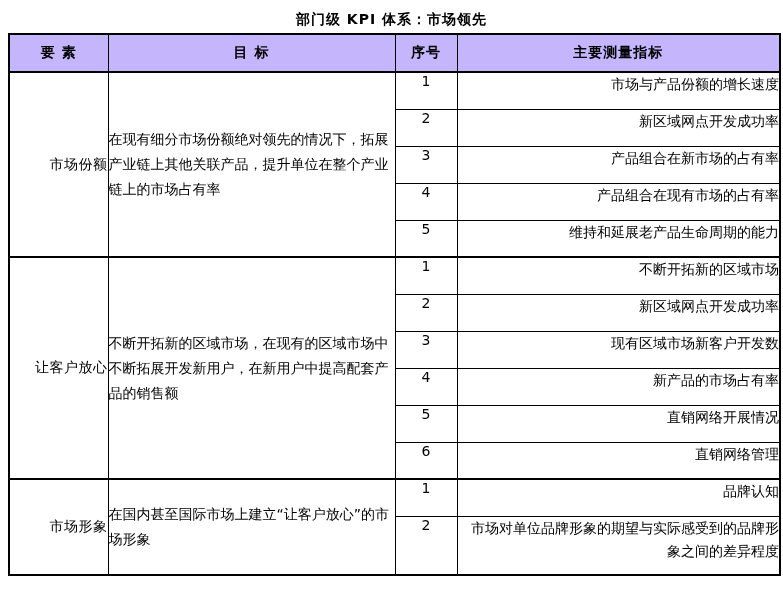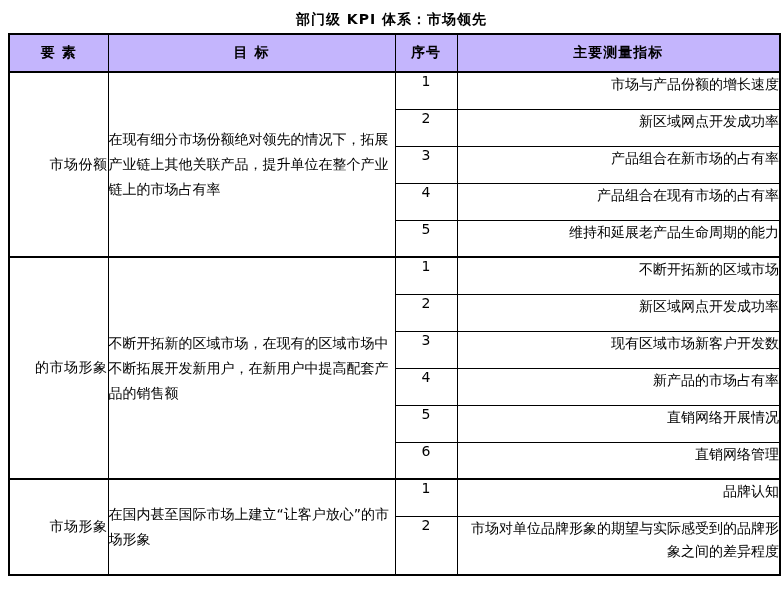--- a/index.html
+++ b/index.html
@@ -111,21 +111,21 @@
       <tr class="row">
         <td class="seq">4</td>
         <td class="measure">产品组合在现有市场的占有率</td>
       </tr>
       <tr class="row">
         <td class="seq">5</td>
         <td class="measure">维持和延展老产品生命周期的能力</td>
       </tr>
 
       <tr class="row sec-start">
-        <td class="elem" rowspan="6">的市场形象</td>
+        <td class="elem" rowspan="6">让客户放心</td>
         <td class="goal" rowspan="6">不断开拓新的区域市场，在现有的区域市场中不断拓展开发新用户，在新用户中提高配套产品的销售额</td>
         <td class="seq">1</td>
         <td class="measure">不断开拓新的区域市场</td>
       </tr>
       <tr class="row">
         <td class="seq">2</td>
         <td class="measure">新区域网点开发成功率</td>
       </tr>
       <tr class="row">
         <td class="seq">3</td>

